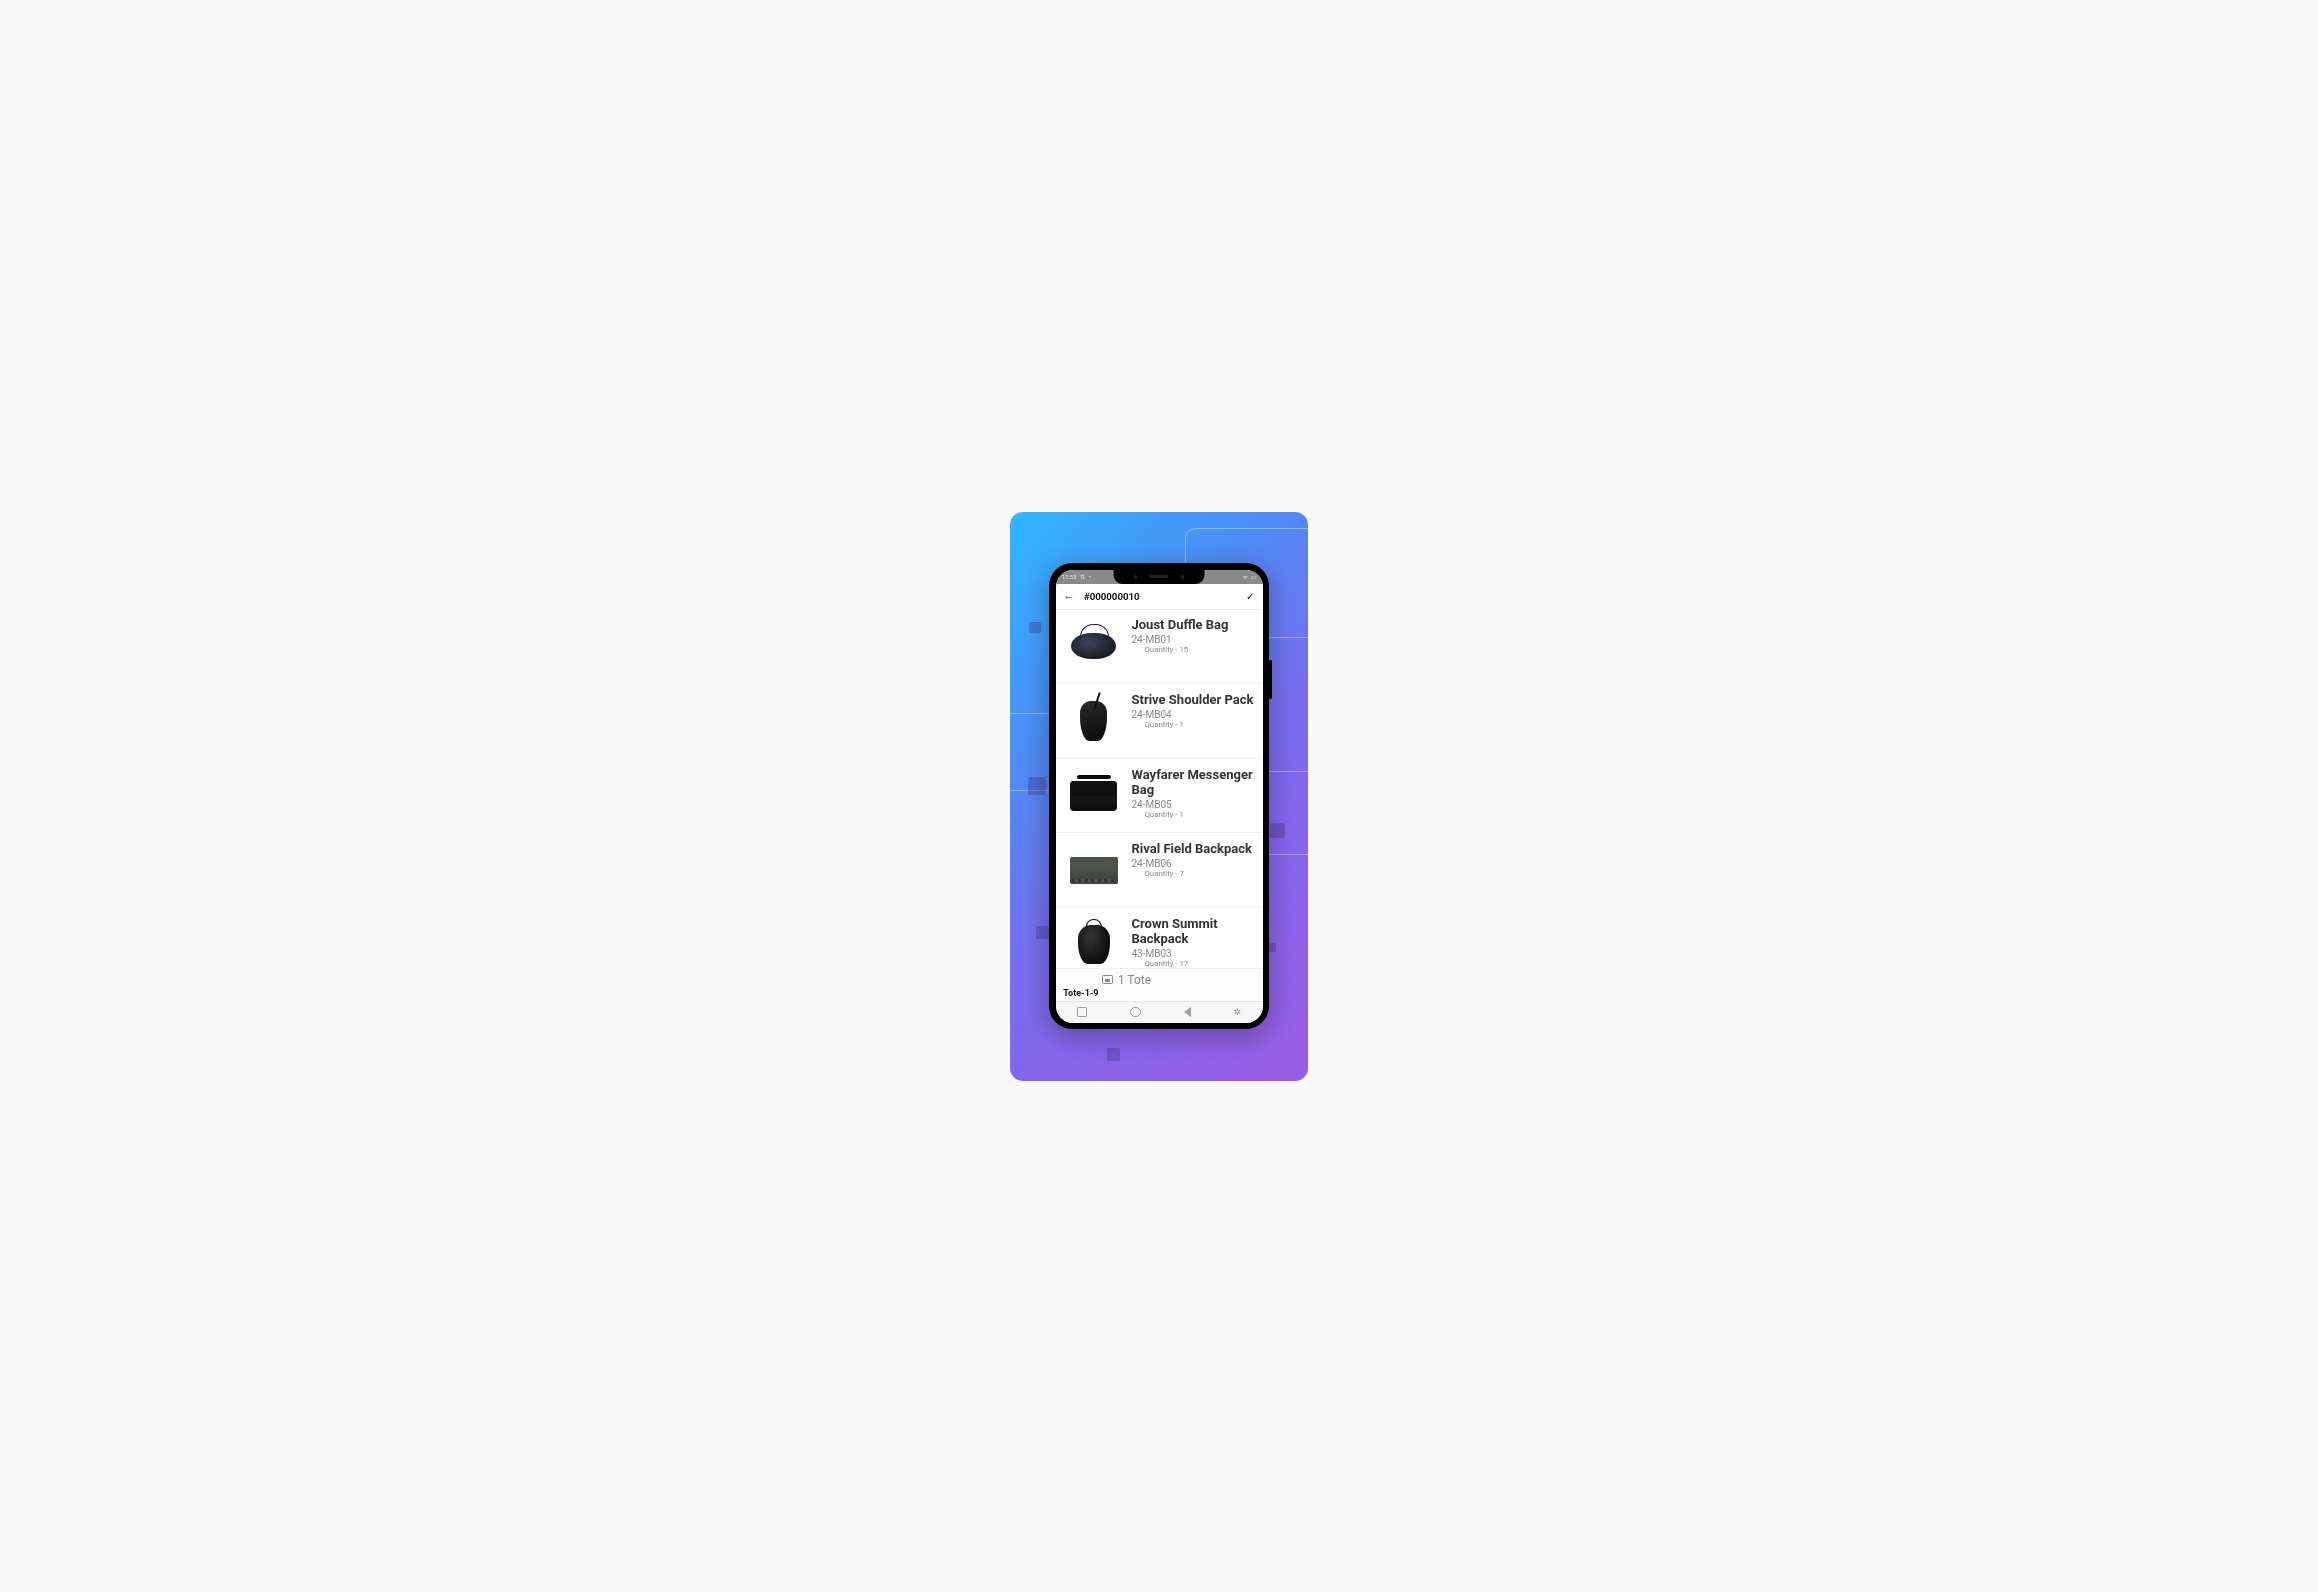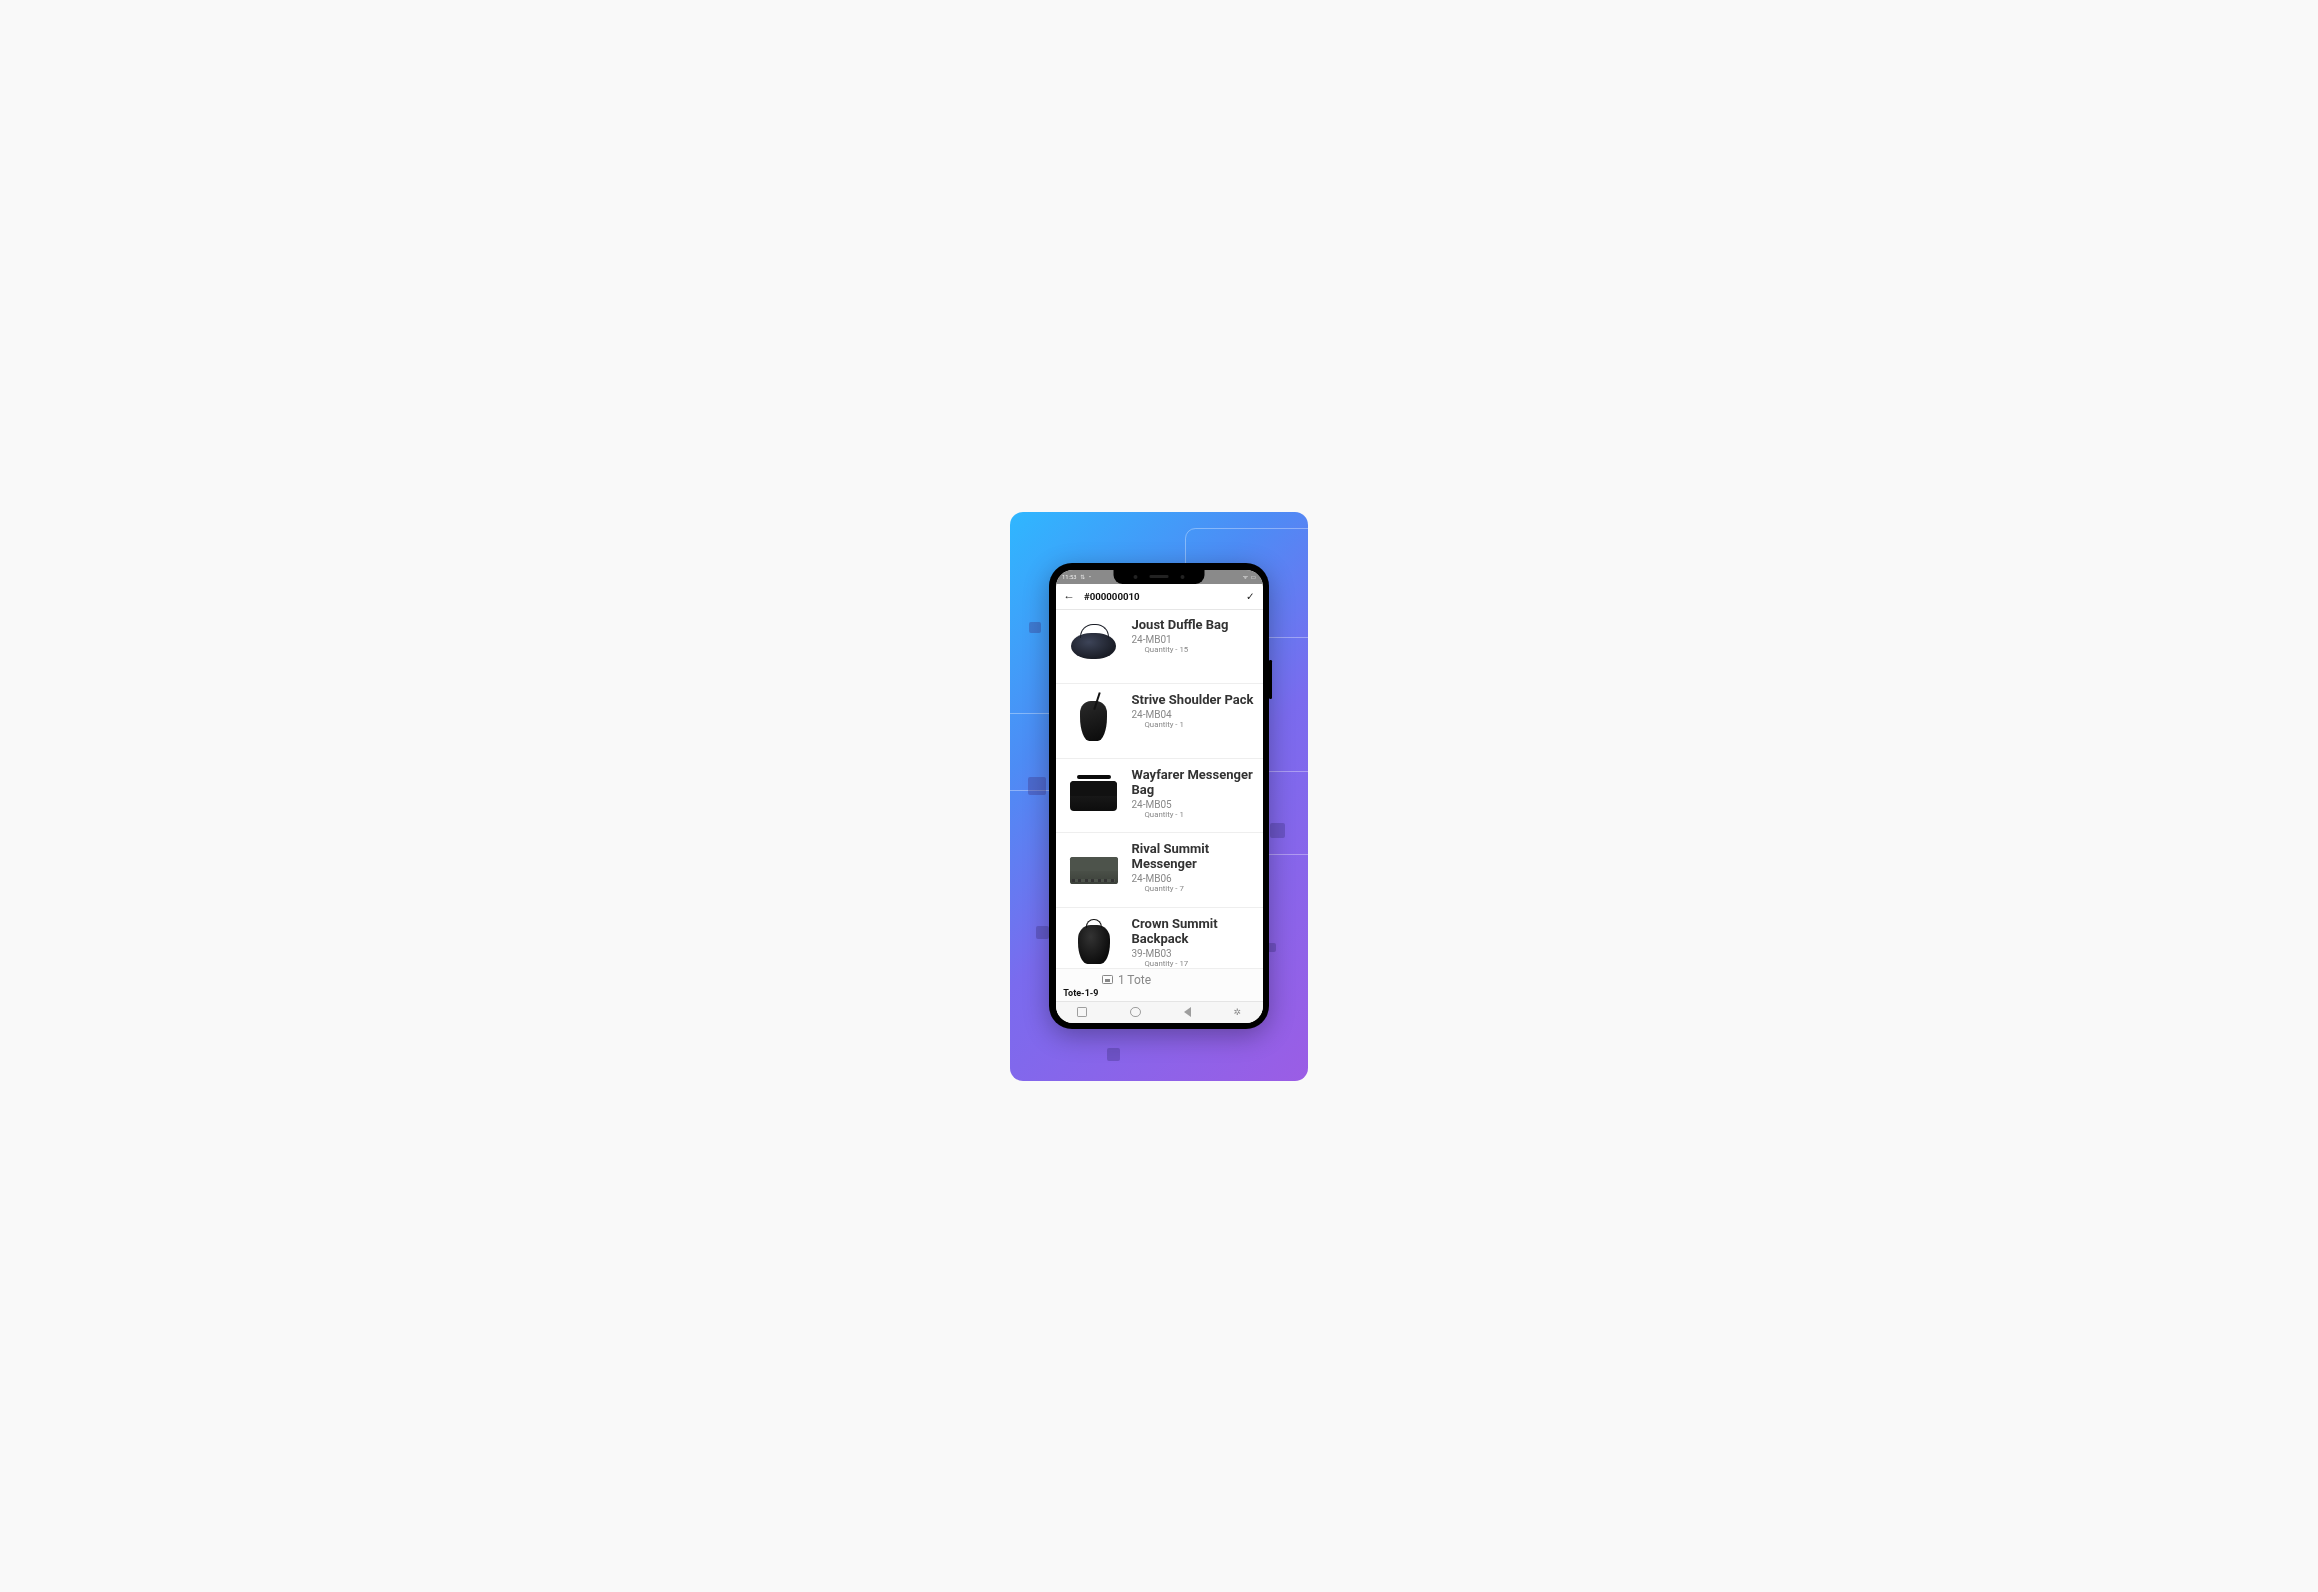--- a/index.html
+++ b/index.html
@@ -251,32 +251,32 @@
               <div class="name">Wayfarer Messenger Bag</div>
               <div class="sku">24-MB05</div>
               <div class="qty">Quantity - 1</div>
             </div>
           </div>
           <div class="item">
             <div class="thumb">
               <div class="bag bag-field"></div>
             </div>
             <div class="info">
-              <div class="name">Rival Summit Messenger</div>
+              <div class="name">Rival Field Backpack</div>
               <div class="sku">24-MB06</div>
               <div class="qty">Quantity - 7</div>
             </div>
           </div>
           <div class="item">
             <div class="thumb">
               <div class="bag bag-back"></div>
             </div>
             <div class="info">
               <div class="name">Crown Summit Backpack</div>
-              <div class="sku">39-MB03</div>
+              <div class="sku">43-MB03</div>
               <div class="qty">Quantity - 17</div>
             </div>
           </div>
         </div>
 
       <div class="tote-bar">
         <div class="tote-row">
           <span class="tote-icon"></span>
           <span>1 Tote</span>
         </div>

